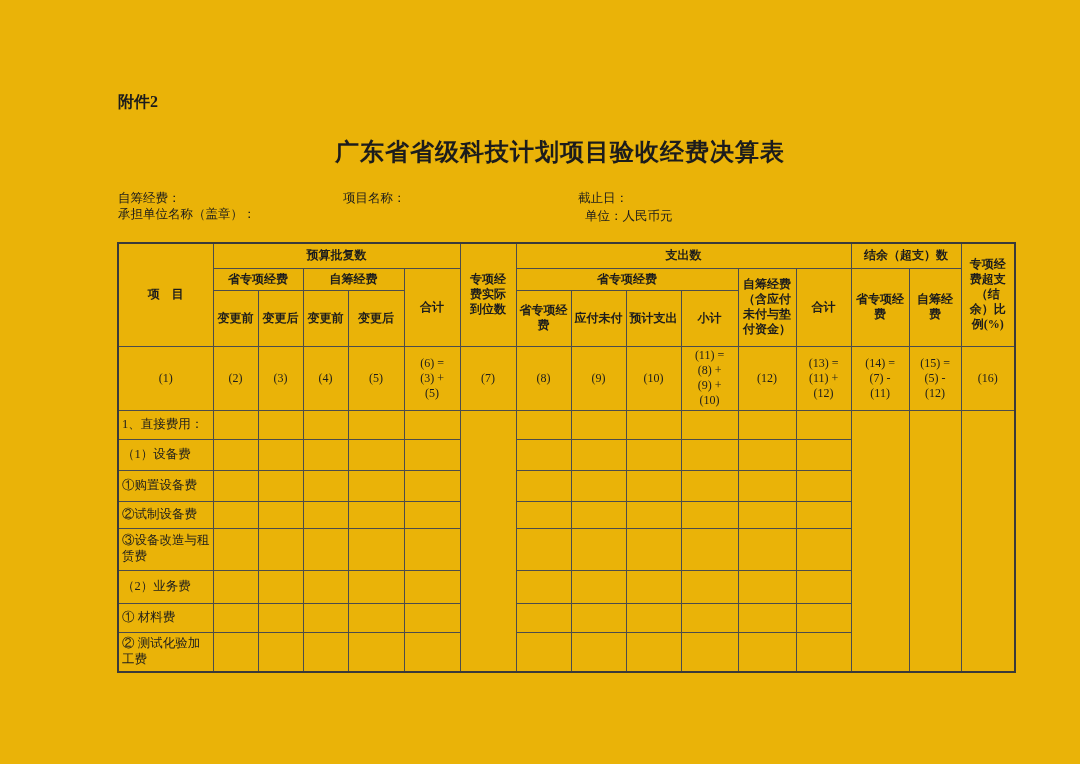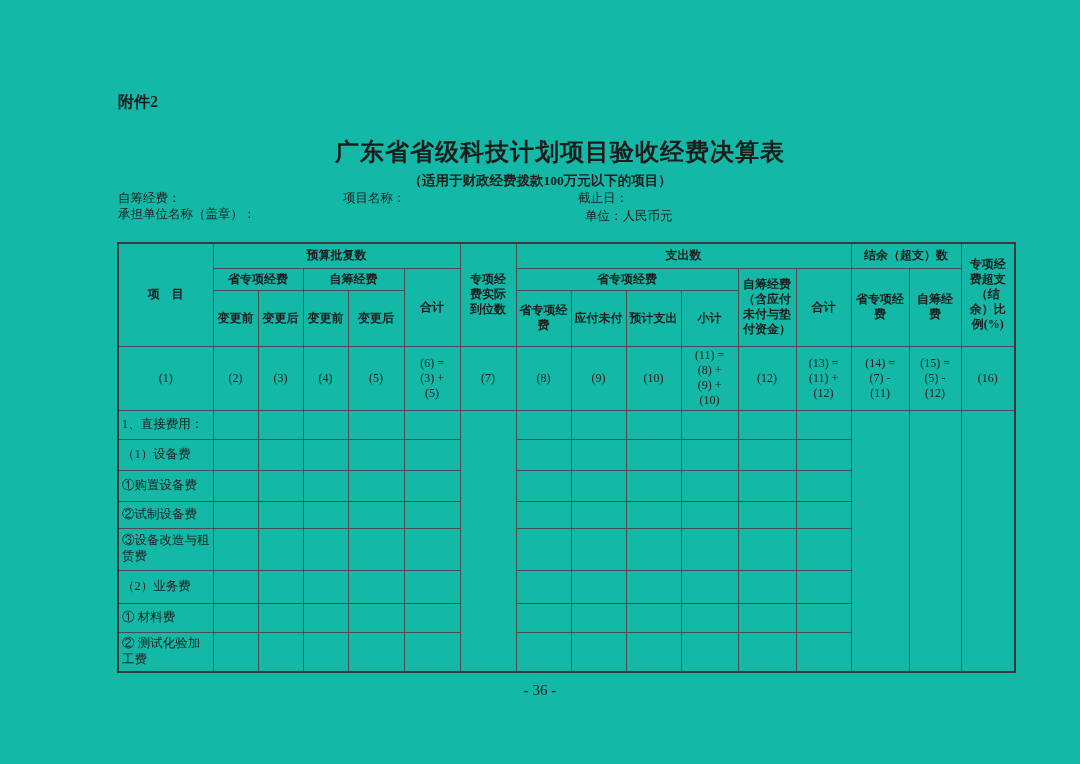--- a/index.html
+++ b/index.html
@@ -2,21 +2,21 @@
 <html><head>
 <meta charset="utf-8">
 <style>
   * { margin: 0; padding: 0; box-sizing: border-box; }
   html, body { background: #ffffff; }
   .page {
     position: relative;
     width: 1080px;
     height: 764px;
     margin: 0 auto;
-    background: #14b8a6;
+    background: #eab308;
     outline: 1px solid #e3e3e3;
     font-family: "Liberation Serif", "DejaVu Serif", serif;
     color: #1c1c1c;
     overflow: hidden;
   }
   .attachment {
     position: absolute;
     left: 118px; top: 92px;
     font-size: 16px;
     font-weight: bold;
@@ -79,21 +79,20 @@
   }
 </style>
 </head>
 <body>
 
 <div class="page">
 
   <div class="attachment">附件2</div>
 
   <div class="doc-title">广东省省级科技计划项目验收经费决算表</div>
-  <div class="doc-subtitle">（适用于财政经费拨款100万元以下的项目）</div>
 
   <div class="info-label lbl-project-no">自筹经费：</div>
   <div class="info-label lbl-project-name">项目名称：</div>
   <div class="info-label lbl-deadline">截止日：</div>
   <div class="info-label lbl-unit-name">承担单位名称（盖章）：</div>
   <div class="info-label lbl-currency">单位：人民币元</div>
 
   <table class="doc-table">
     <colgroup>
       <col style="width:95px">
@@ -284,15 +283,14 @@
           <td></td>
           <td></td>
           <td></td>
           <td></td>
           <td></td>
           <td></td>
         </tr>
       </tbody>
   </table>
 
-  <div class="page-number">- 36 -</div>
 
 </div>
 
 </body></html>

